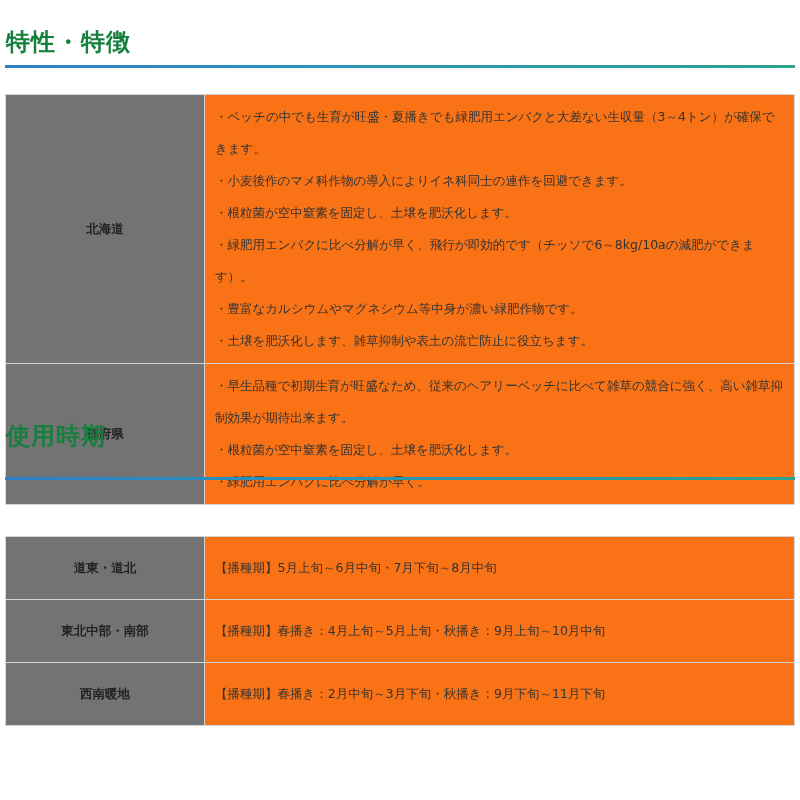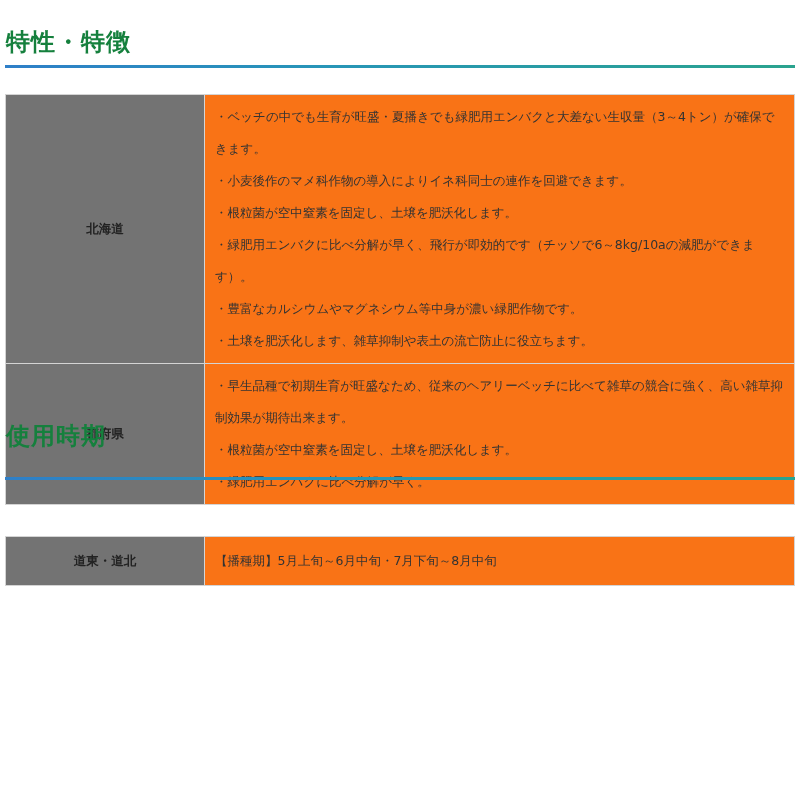--- a/index.html
+++ b/index.html
@@ -54,21 +54,21 @@
     background: #f97316;
     padding: 6px 10px;
     line-height: 32px;
     vertical-align: middle;
   }
   #t1 { top: 94px; }
   #t1 tr.r1 { height: 203px; }
   #t1 tr.r2 { height: 110px; }
   #t2 { top: 536px; }
   #t2 tr { height: 44px; }
-  #t2 td.body { padding: 8px 10px; }
+  #t2 td.body { padding: 15px 10px; }
   .line { display: block; }
 </style>
 </head>
 <body>
 
 <h2 class="section-title" style="top:26px;">特性・特徴</h2>
 <div class="title-underline" style="top:65px;"></div>
 
 <table class="spec" id="t1">
   <tbody>
@@ -96,14 +96,22 @@
 
 <h2 class="section-title" style="top:420px;">使用時期</h2>
 <div class="title-underline" style="top:477px;"></div>
 
 <table class="spec" id="t2">
   <tbody>
       <tr>
     <td class="head">道東・道北</td>
     <td class="body">【播種期】5月上旬～6月中旬・7月下旬～8月中旬</td>
   </tr>
+  <tr>
+    <td class="head">東北中部・南部</td>
+    <td class="body">【播種期】春播き：4月上旬～5月上旬・秋播き：9月上旬～10月中旬</td>
+  </tr>
+  <tr>
+    <td class="head">西南暖地</td>
+    <td class="body">【播種期】春播き：2月中旬～3月下旬・秋播き：9月下旬～11月下旬</td>
+  </tr>
 </tbody>
   </table>
 
 </body></html>

